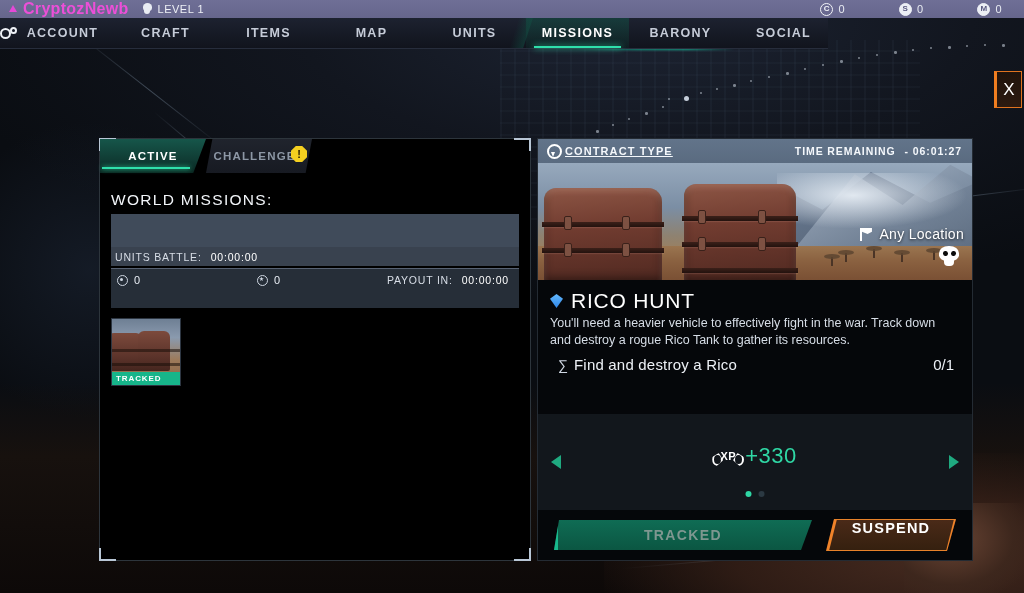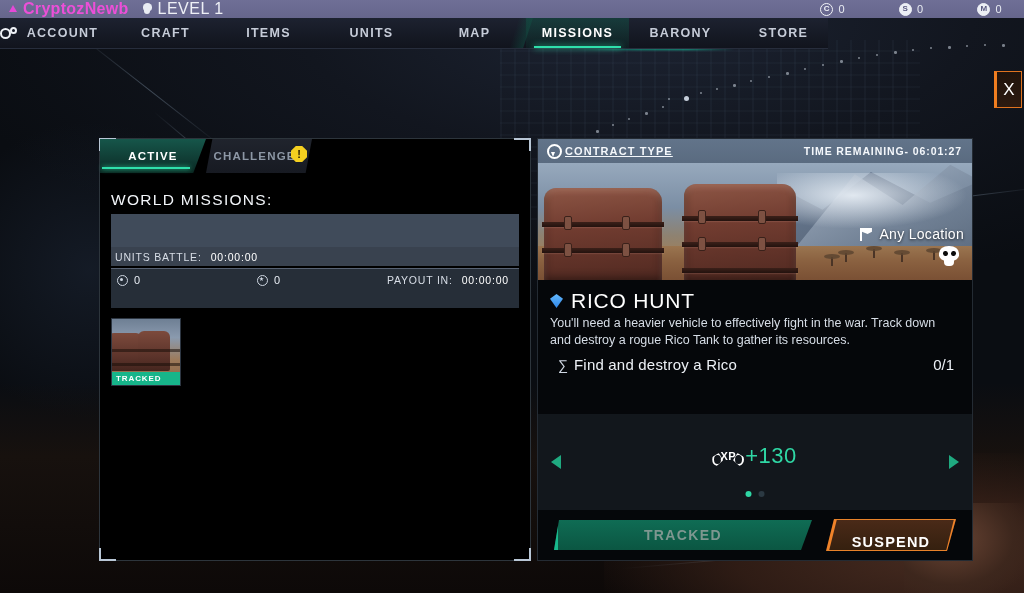--- a/index.html
+++ b/index.html
@@ -74,21 +74,21 @@
   .lvl-wrap { display:flex; align-items:center; gap:4px; margin-left:12px; }
   .skull-sm { width:13px; height:12px; position:relative; }
   .skull-sm::before{
     content:""; position:absolute; left:2px;top:0; width:9px;height:8px;
     background:#e9ecf3; border-radius:50% 50% 42% 42%;
   }
   .skull-sm::after{
     content:""; position:absolute; left:3.5px;top:7px;width:6px;height:4px;
     background:#e9ecf3; border-radius:0 0 3px 3px;
   }
-  .lvl-text { color:#eef0f6; font-size:16px; letter-spacing:.5px; }
+  .lvl-text { color:#eef0f6; font-size:11px; letter-spacing:.5px; }
   .currencies { margin-left:auto; display:flex; align-items:center; gap:54px; margin-right:22px; }
   .cur { display:flex; align-items:center; gap:5px; }
   .cur-ico {
     width:13px;height:13px;border-radius:50%;
     border:1.5px solid #f2f4f8; color:#f2f4f8;
     font-size:8px; font-weight:bold; line-height:10px; text-align:center;
     display:flex;align-items:center;justify-content:center;
   }
   .cur-ico.filled { background:#eceff5; color:#5a5a80; border-color:#eceff5; }
   .cur-val { color:#e9ecf3; font-size:11px; }
@@ -238,21 +238,21 @@
   .pin-icon { width:11px;height:14px; position:relative; margin-right:7px; }
   .pin-icon::before{
     content:""; position:absolute; left:0; top:0; width:11px;height:11px;
     border:2px solid #ffffff; border-radius:50% 50% 50% 50%;
   }
   .pin-icon::after{
     content:""; position:absolute; left:3.5px; top:8px; width:0;height:0;
     border-left:2px solid transparent;border-right:2px solid transparent;border-top:5px solid #ffffff;
   }
   .rp-head-title { color:#f4f7fb; font-size:11px; letter-spacing:1.1px; font-weight:bold;text-decoration:underline;}
-  .rp-head-right { margin-left:auto; display:flex; align-items:center; }
+  .rp-head-right { margin-left:auto; display:flex; align-items:center; gap:9px; }
   .rp-head-right span { color:#f4f7fb; font-size:10.5px; letter-spacing:.9px; font-weight:bold;}
 
   .banner { position:relative; height:117px; overflow:hidden; background:#6d7f93; }
   .banner .sky {
     position:absolute; inset:0;
     background:linear-gradient(180deg,#97a9bd 0%,#7b8ea4 38%,#8e8271 62%,#9e7f5c 78%,#8c6040 100%);
   }
   .banner .mtn-a {
     position:absolute; left:42%; top:2px; width:62%; height:86px;
     background:linear-gradient(160deg,#8796ab 0%,#5f7087 48%,#4b5a6e 100%);
@@ -372,21 +372,21 @@
     display:flex; align-items:center; justify-content:center;
     color:#7e9790; font-size:14px; letter-spacing:1.4px; font-weight:bold; cursor:default;
   }
   .btn-tracked::before{
     content:""; position:absolute; left:0; top:0; bottom:0; width:4px; background:#18b98c;
   }
   .btn-suspend {
     width:130px; height:32px; position:relative;
     background:linear-gradient(180deg,#4a2a18 0%,#35200f 100%);
     clip-path:polygon(8px 0, 100% 0, calc(100% - 9px) 100%, 0 100%);
-    display:flex; align-items:flex-end; justify-content:center;
+    display:flex; align-items:flex-start; justify-content:center;
     color:#ffffff; font-size:14.5px; letter-spacing:1.2px; font-weight:bold; cursor:pointer;
     border-top:1px solid #e8822a; border-bottom:1px solid #e8822a;
   }
   .btn-suspend::before{
     content:""; position:absolute; left:2px; top:0; bottom:0; width:5px; background:#f0832a;
     transform:skewX(-14deg);
   }
   .btn-suspend::after{
     content:""; position:absolute; right:1px; top:0; bottom:0; width:5px; background:#f0832a;
     transform:skewX(-14deg);
@@ -472,33 +472,33 @@
   <div class="nav-tab">
       <span>ACCOUNT</span>
     </div>
   <div class="nav-tab">
       <span>CRAFT</span>
     </div>
   <div class="nav-tab">
       <span>ITEMS</span>
     </div>
   <div class="nav-tab">
+      <span>MAP</span>
+    </div>
+  <div class="nav-tab">
       <span>UNITS</span>
-    </div>
-  <div class="nav-tab">
-      <span>MAP</span>
     </div>
   <div class="nav-tab active">
       <span>MISSIONS</span>
     </div>
   <div class="nav-tab">
       <span>BARONY</span>
     </div>
   <div class="nav-tab">
-      <span>STORE</span>
+      <span>SOCIAL</span>
     </div>
 </div>
 
 <div id="close-btn">
   <span>X</span>
 </div>
 
 <div id="left-panel">
   <span class="corner tl"></span>
   <span class="corner tr"></span>
@@ -622,21 +622,21 @@
 
   <div class="rp-reward">
     <span class="arrow left"></span>
     <span class="arrow right"></span>
     <div class="xp-wrap">
       <span class="xp-badge">
         <span class="laurel-l"></span>
           <span class="laurel-r"></span>
         <span class="txt">XP</span>
       </span>
-      <span class="xp-val">+130</span>
+      <span class="xp-val">+330</span>
     </div>
     <div class="dots">
       <span class="dot on"></span>
       <span class="dot"></span>
     </div>
   </div>
 
   <div class="rp-actions">
     <div class="btn-tracked">
       <span>TRACKED</span>

